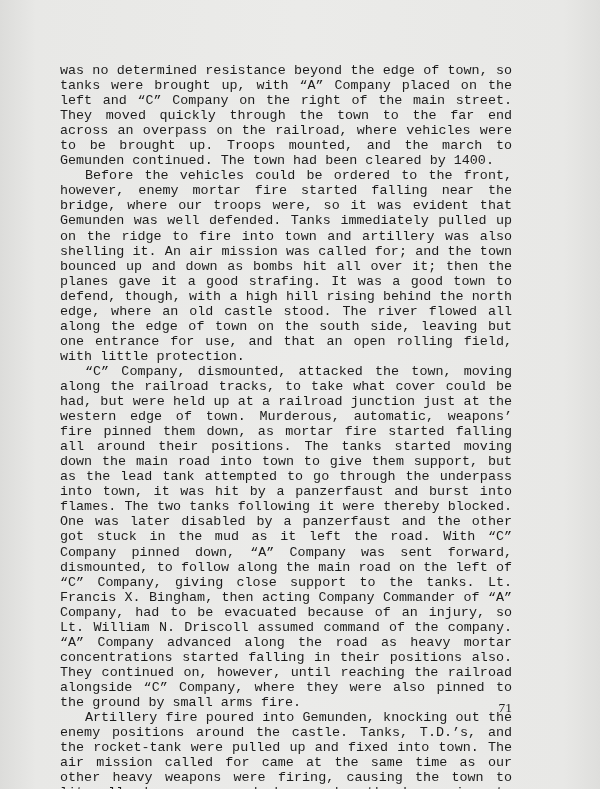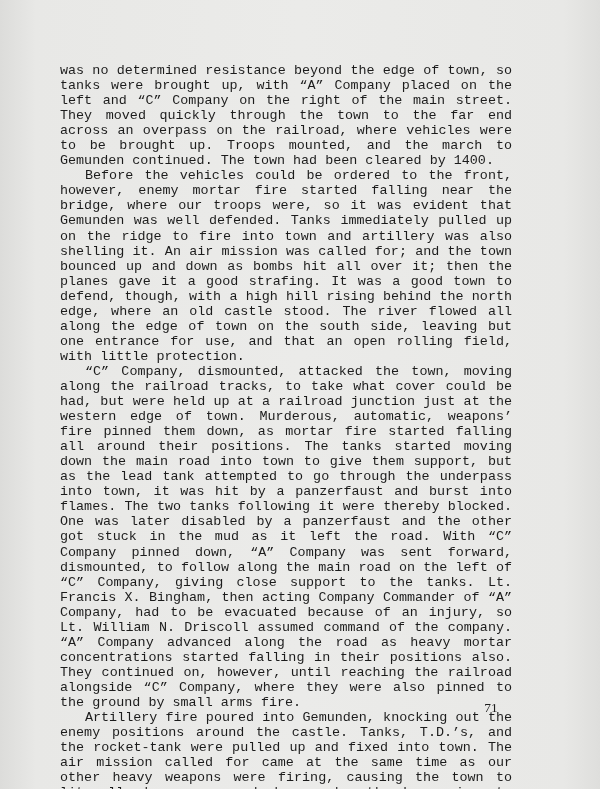--- a/index.html
+++ b/index.html
@@ -38,21 +38,21 @@
       text-indent: 25px;
     }
     .text-block p.continued {
       text-indent: 0;
     }
     .page-number {
       position: absolute;
       left: 470px;
       top: 700px;
       width: 42px;
-      text-align: center;
+      text-align: right;
       font-family: "Liberation Serif", "DejaVu Serif", serif;
       font-size: 13.4px;
       color: #1c1c1c;
     }
   </style>
 </head>
 <body>
 
 <div class="page">
   <div class="text-block">

